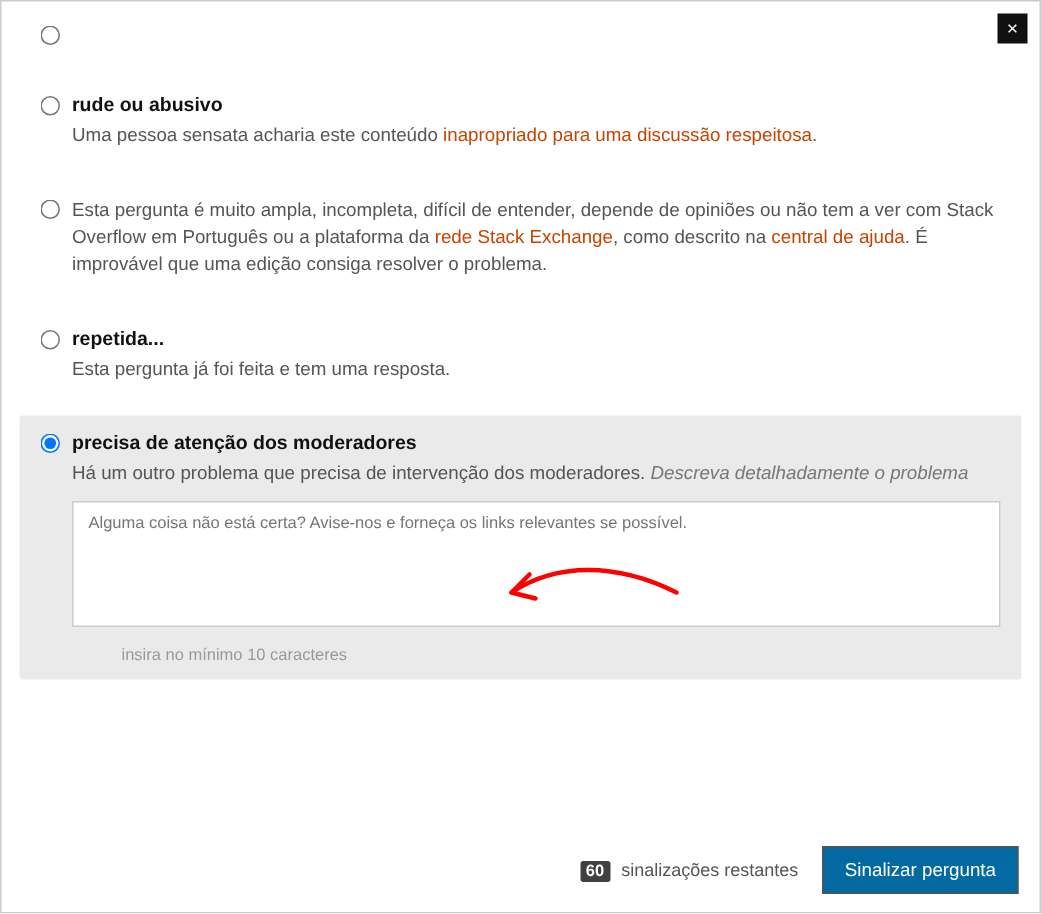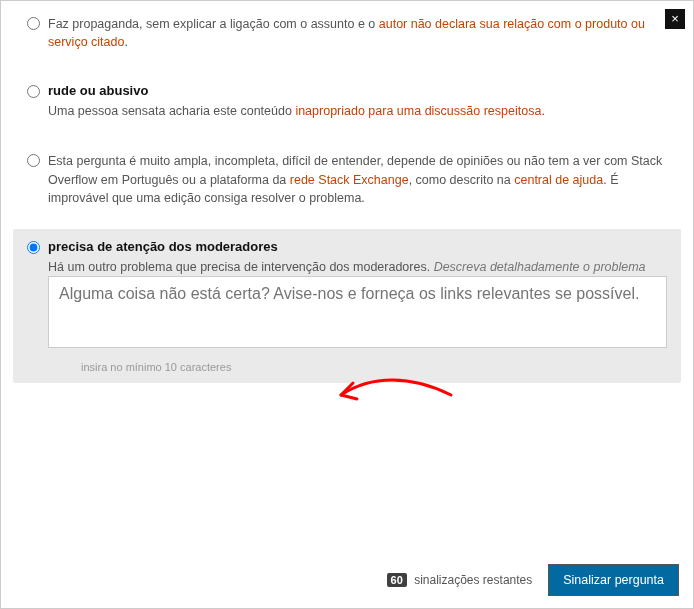--- a/index.html
+++ b/index.html
@@ -63,26 +63,27 @@
   }
   .opt-desc {
     font-size: 12.5px;
     color: #555;
     line-height: 1.45;
   }
   .opt-desc .lnk { color: #c74300; }
   .opt-desc .em { font-style: italic; color: #777; }
   .textarea {
     width: 100%;
-    height: 72px;
+    height: 84px;
+    margin-top: 10px;
     border: 1px solid #ccc;
     background: #fff;
     padding: 8px 10px;
     font-family: Arial, Helvetica, sans-serif;
-    font-size: 16px;
+    font-size: 11px;
     color: #999;
     resize: none;
   }
   .hint {
     font-size: 11px;
     color: #999;
     margin-top: 10px;
     padding-left: 33px;
   }
   .footer {
@@ -128,38 +129,46 @@
 <div class="dialog">
 
   <div class="close-btn">×</div>
 
 
   <div class="options" id="options-container">
       <div class="option">
         <div class="opt-row">
           <input type="radio" name="flag" class="radio" style="">
           <div class="opt-body">
-            <div class="opt-desc"><span>Faz propaganda, sem explicar a ligação com o assunto e o </span><span class="lnk">autor não declara sua relação com o produto ou serviço citado</span><span>.</span></div>
           </div>
         </div>
       </div>
       <div class="option">
         <div class="opt-row">
           <input type="radio" name="flag" class="radio" style="">
           <div class="opt-body">
             <div class="opt-title">rude ou abusivo</div>
             <div class="opt-desc"><span>Uma pessoa sensata acharia este conteúdo </span><span class="lnk">inapropriado para uma discussão respeitosa</span><span>.</span></div>
           </div>
         </div>
       </div>
       <div class="option">
         <div class="opt-row">
           <input type="radio" name="flag" class="radio" style="">
           <div class="opt-body">
             <div class="opt-desc"><span>Esta pergunta é muito ampla, incompleta, difícil de entender, depende de opiniões ou não tem a ver com Stack Overflow em Português ou a plataforma da </span><span class="lnk">rede Stack Exchange</span><span>, como descrito na </span><span class="lnk">central de ajuda</span><span>. É improvável que uma edição consiga resolver o problema.</span></div>
+          </div>
+        </div>
+      </div>
+      <div class="option">
+        <div class="opt-row">
+          <input type="radio" name="flag" class="radio" style="">
+          <div class="opt-body">
+            <div class="opt-title">repetida...</div>
+            <div class="opt-desc"><span>Esta pergunta já foi feita e tem uma resposta.</span></div>
           </div>
         </div>
       </div>
       <div class="option selected">
         <div class="opt-row">
           <input type="radio" name="flag" class="radio" checked="" style="">
           <div class="opt-body"><div class="opt-title">precisa de atenção dos moderadores</div><div class="opt-desc"><span>Há um outro problema que precisa de intervenção dos moderadores. </span><span class="em">Descreva detalhadamente o problema</span></div><textarea class="textarea" placeholder="Alguma coisa não está certa? Avise-nos e forneça os links relevantes se possível." style=""></textarea><div class="hint">insira no mínimo 10 caracteres</div></div>
         </div>
       </div>
     </div>

